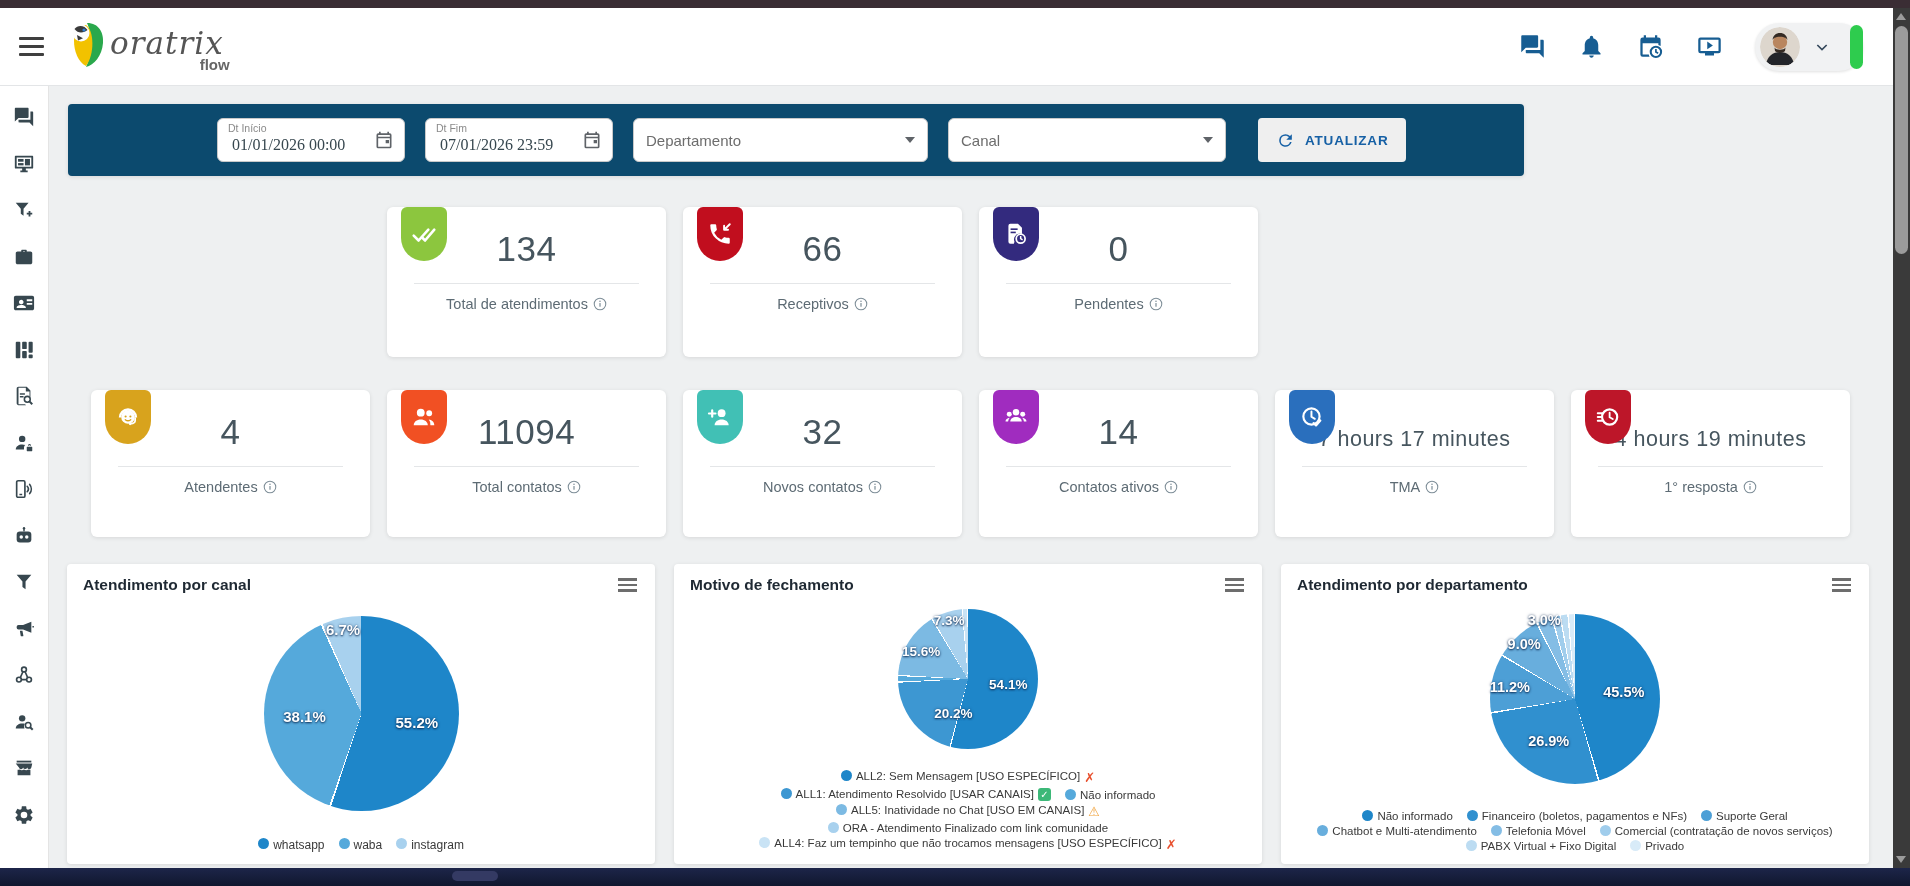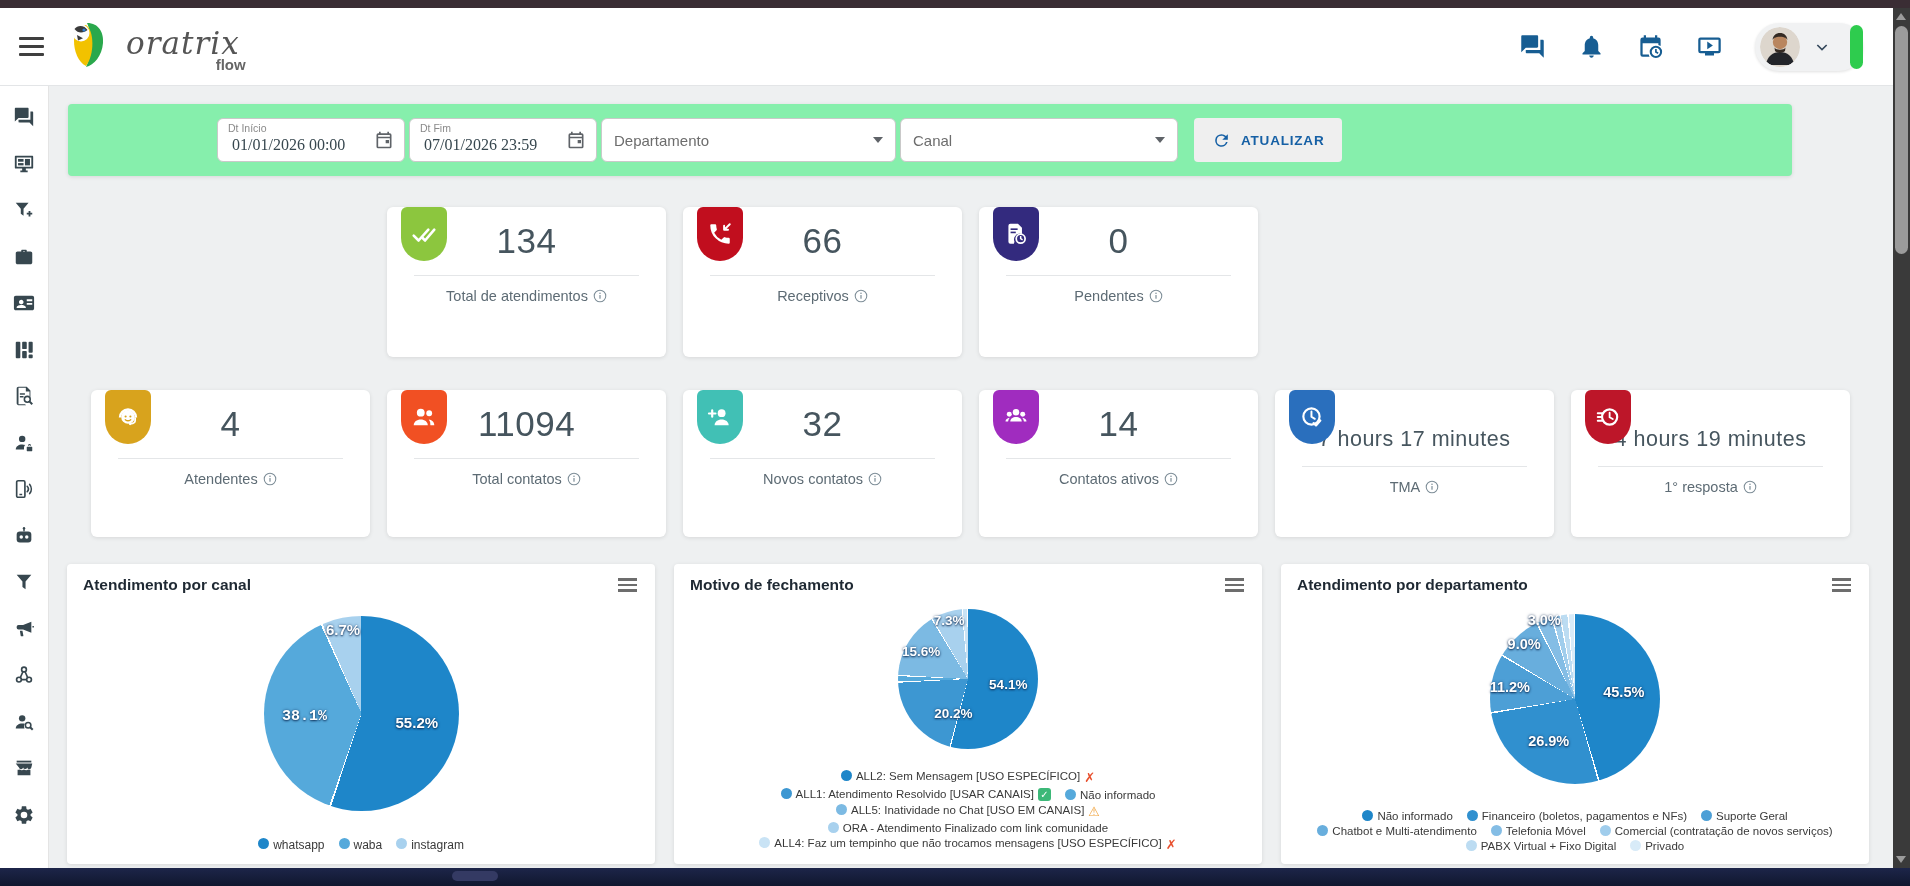--- a/index.html
+++ b/index.html
@@ -7,42 +7,42 @@
   *{box-sizing:border-box}
   
   #top-strip{position:absolute;left:0;top:0;width:1910px;height:8px;background:#3a2d34;z-index:30}
   #appbar{position:absolute;left:0;top:8px;width:1893px;height:78px;background:#fff;
     border-bottom:1px solid #e3e5e7;display:flex;align-items:center;z-index:20}
   #burger{width:46px;height:46px;margin-left:8px;border:none;background:none;cursor:pointer;
     display:flex;flex-direction:column;justify-content:center;gap:5px;align-items:center}
   #burger i{display:block;width:25px;height:3px;background:#3f3f3f;border-radius:1px}
   .logo-wrap{display:flex;align-items:flex-start;margin-left:12px;position:relative;height:56px}
   .brand{font-family:"DejaVu Serif",serif;font-style:italic;font-size:31px;color:#555;
-    letter-spacing:1px;margin:6px 0 0 18px}
+    letter-spacing:1px;margin:6px 0 0 2px}
   .brand-sub{position:absolute;right:-6px;bottom:2px;font-weight:bold;font-size:15px;color:#666}
   #appbar .spacer{flex:1}
   .top-actions{display:flex;align-items:center;gap:24px;margin-right:28px}
   .top-actions button{border:none;background:none;padding:4px;cursor:pointer;color:#175d92;line-height:0}
   .user-pill{position:relative;width:108px;height:48px;background:#f1f2f3;border-radius:24px;
     margin-right:30px;display:flex;align-items:center;cursor:pointer;box-shadow:0 1px 3px rgba(0,0,0,.12)}
   .user-pill .avatar{width:40px;height:40px;border-radius:50%;overflow:hidden;margin-left:5px;line-height:0}
   .user-pill .chev{margin-left:14px;color:#33475a;line-height:0}
   .user-pill .status{position:absolute;right:0;top:2px;width:13px;height:44px;border-radius:10px;background:#2ecc4e}
   
   #sidebar{position:absolute;left:0;top:86px;width:49px;bottom:18px;background:#fff;
     border-right:1px solid #e4e4e4;display:flex;flex-direction:column;align-items:center;
     padding-top:8px;gap:0;z-index:10}
   .side-btn{width:44px;height:46.5px;border:none;background:none;cursor:pointer;color:#37474f;
     display:flex;align-items:center;justify-content:center;line-height:0}
   
   #content{position:absolute;left:49px;top:86px;width:1844px;bottom:18px;background:#eef0f1;overflow:hidden}
   
-  #filterbar{position:absolute;left:19px;top:18px;width:1724px;height:72px;background:#86efac;
+  #filterbar{position:absolute;left:19px;top:18px;width:1456px;height:72px;background:#0c4a6e;
     border-radius:4px;box-shadow:0 1px 4px rgba(0,0,0,.10);display:flex;align-items:center;
-    padding-left:149px;gap:4px}
+    padding-left:149px;gap:20px}
   .field{position:relative;height:44px;border:1px solid #c9c9c9;border-radius:6px;background:#fff;
     display:flex;align-items:center;padding:0 10px 0 12px}
   .field .flabel{position:absolute;left:10px;top:3px;font-size:10.5px;color:#8a8a8a}
   .field input{border:none;outline:none;font-size:16px;color:#37474f;width:140px;padding-top:10px;
     font-family:Liberation Serif, serif;background:transparent}
   .field .cal-btn{border:none;background:none;padding:0;margin-left:4px;color:#5f6368;cursor:pointer;line-height:0}
   .ddl{height:44px;border:1px solid #c9c9c9;border-radius:6px;background:#fff;display:flex;
     align-items:center;justify-content:space-between;padding:0 12px;cursor:pointer}
   .ddl .ph{font-size:15px;color:#6d6d6d}
   .caret{width:0;height:0;border-left:5px solid transparent;border-right:5px solid transparent;
@@ -52,21 +52,21 @@
     display:flex;align-items:center;gap:10px;cursor:pointer;font-family:"Liberation Sans",sans-serif}
   
   .stats-row{position:absolute;display:flex;gap:17px}
   #stats1{left:338px;top:121px}
   #stats2{left:42px;top:304px}
   .stat-card{position:relative;width:279px;height:150px;background:#fff;border-radius:6px;
     box-shadow:0 1px 4px rgba(0,0,0,.10);text-align:center}
   #stats2 .stat-card{height:147px}
   .badge{position:absolute;left:14px;top:0;width:46px;height:54px;border-radius:6px 6px 23px 23px;
     display:flex;align-items:center;justify-content:center;line-height:0}
-  .sval{margin-top:14px;font-size:35px;color:#46555e;letter-spacing:.5px}
+  .sval{margin-top:22px;font-size:35px;color:#46555e;letter-spacing:.5px}
   .sval.small{font-size:21.5px;margin-top:37px}
   .sdiv{width:225px;height:1px;background:#e4e6e8;margin:14px auto 0}
   .slab{margin-top:12px;font-size:14.5px;color:#5d6b74;display:flex;align-items:center;justify-content:center;gap:5px}
   .info-btn{border:none;background:none;padding:0;color:#7e8e98;cursor:pointer;line-height:0}
   
   .chart-card{position:absolute;top:478px;width:588px;height:300px;background:#fff;border-radius:4px;
     box-shadow:0 1px 4px rgba(0,0,0,.10);display:flex;flex-direction:column;padding:12px 16px 8px}
   #chart0{left:18px}#chart1{left:625px}#chart2{left:1232px}
   .chart-head{display:flex;justify-content:space-between;align-items:flex-start}
   .chart-title{font-size:15.5px;font-weight:bold;color:#1f2933}
@@ -505,21 +505,21 @@
       <button class="chart-menu">
           <i></i>
           <i></i>
           <i></i>
         </button>
     </div>
     <div class="pie-zone">
         <div class="pie-wrap" style="height: 195px; width: 195px;">
           <div class="pie" style="background: conic-gradient(rgb(30, 134, 201) 0.55deg, rgb(30, 134, 201) 198.17deg, rgb(255, 255, 255) 198.17deg, rgb(255, 255, 255) 199.27deg, rgb(85, 169, 219) 199.27deg, rgb(85, 169, 219) 335.33deg, rgb(255, 255, 255) 335.33deg, rgb(255, 255, 255) 336.43deg, rgb(168, 209, 238) 336.43deg, rgb(168, 209, 238) 359.45deg, rgb(255, 255, 255) 359.45deg, rgb(255, 255, 255) 360.55deg);"></div>
           <span class="pie-label" style="font-size: 15px; left: 153.297px; top: 106.697px;">55.2%</span>
-          <span class="pie-label" style="font-size: 15px; left: 41.0128px; top: 100.164px; font-family: Liberation Mono, monospace;">38.1%</span>
+          <span class="pie-label" style="font-size: 15px; left: 41.0128px; top: 100.164px;">38.1%</span>
           <span class="pie-label" style="font-size: 15px; left: 79.5733px; top: 13.5937px;">6.7%</span>
         </div>
       </div>
     <div class="legend" style="max-width: 520px; font-size: 12px;">
         <span class="leg-item">
           <span class="leg-dot" style="background:#1e86c9"></span>
           <span>whatsapp</span>
         </span>
         <span class="leg-item">
           <span class="leg-dot" style="background:#55a9db"></span>

